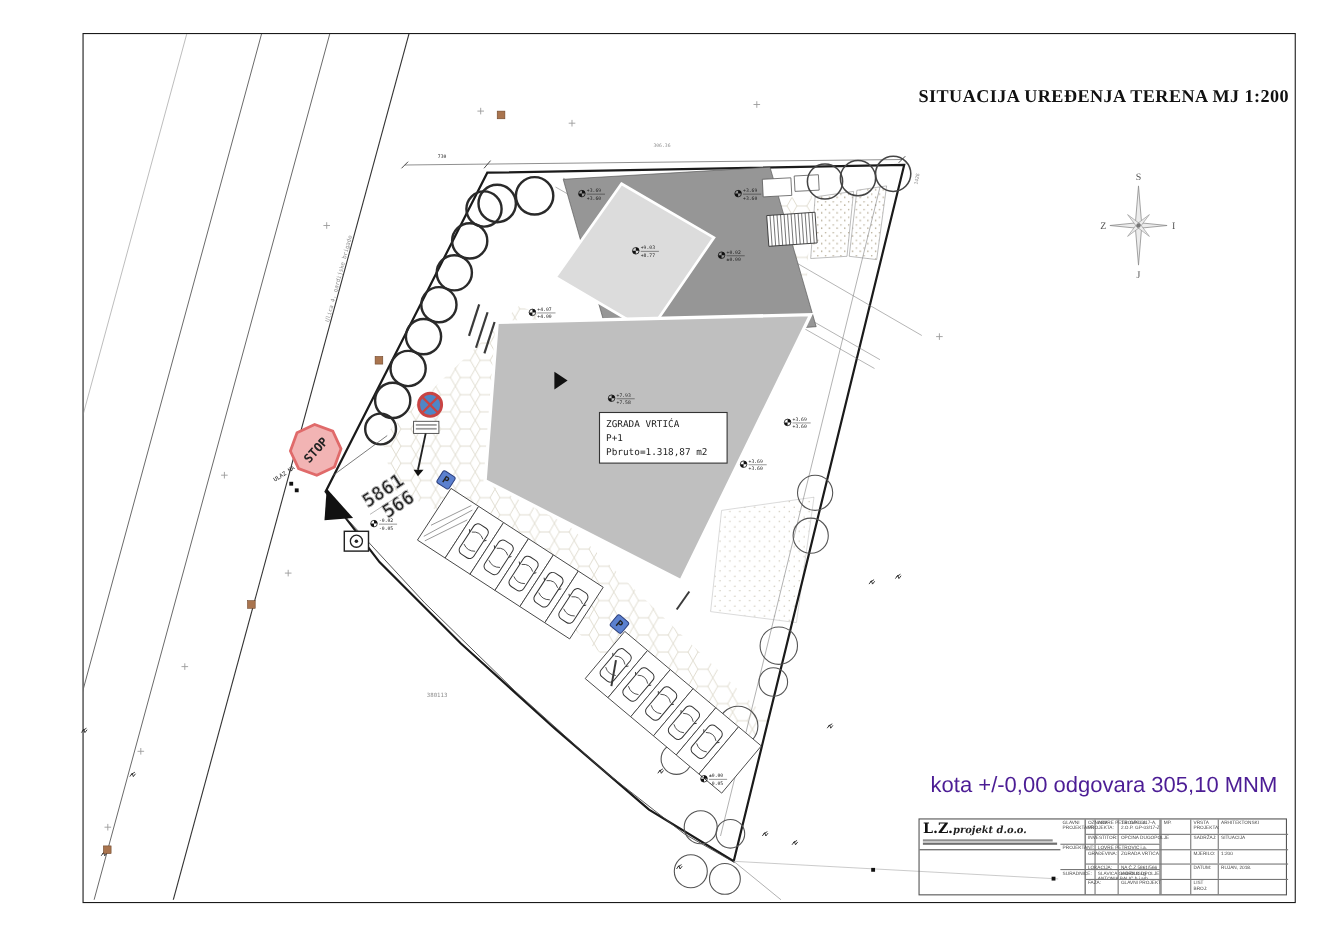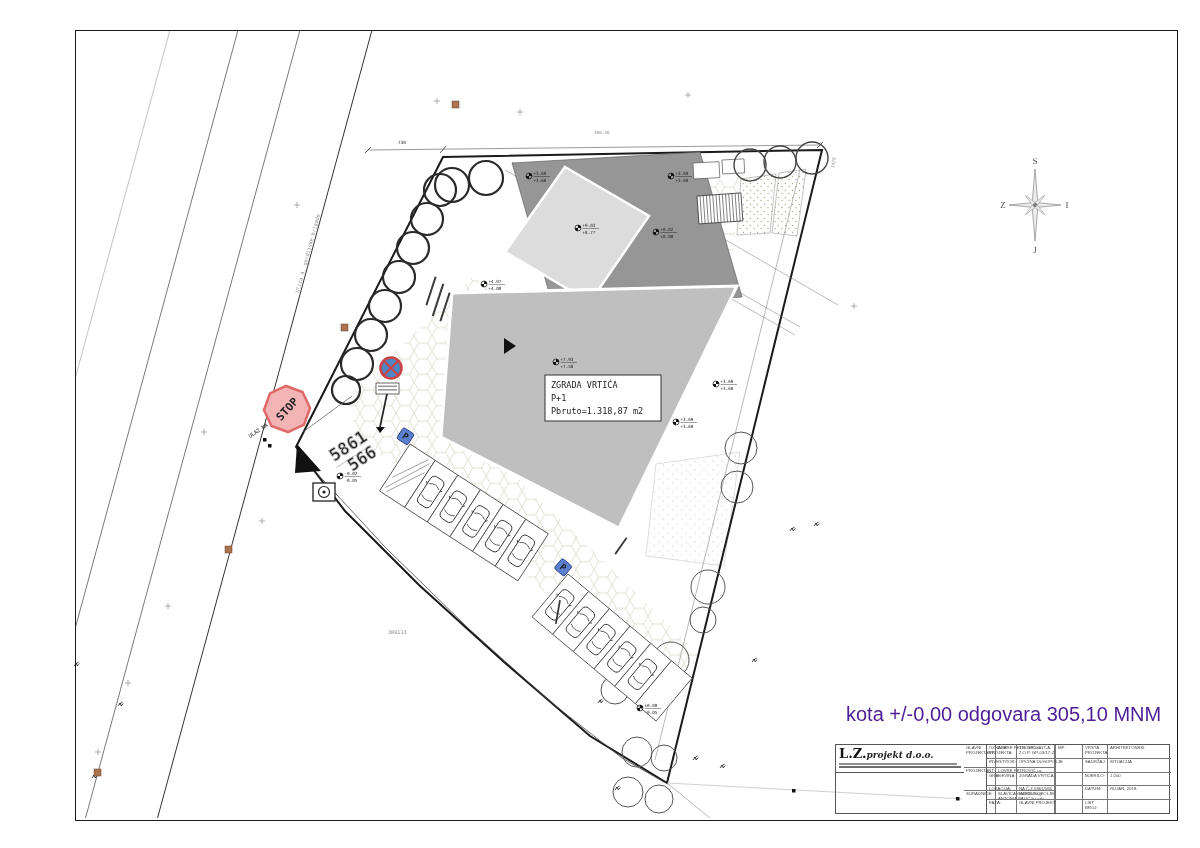--- a/index.html
+++ b/index.html
@@ -376,20 +376,21 @@
         <polygon points="-14,0 0,2 14,0 0,-2" fill="#ececec" stroke="#999" stroke-width="0.6"></polygon>
       </g>
       <circle cx="0" cy="0" r="2" fill="#777"></circle>
       <text class="compass-letter" x="0" y="-41" text-anchor="middle">S</text>
       <text class="compass-letter" x="0" y="48" text-anchor="middle">J</text>
       <text class="compass-letter" x="-32" y="3" text-anchor="middle">Z</text>
       <text class="compass-letter" x="32" y="3" text-anchor="middle">I</text>
     </g>
   </svg>
 
+  <div class="title">SITUACIJA UREĐENJA TERENA  MJ 1:200</div>
   <div class="note">kota +/-0,00 odgovara 305,10 MNM</div>
 
   <div class="tb">
     <div class="tb-left">
       <div class="tb-logo">
         <span class="logo-lz">L.Z.</span><span class="logo-script">projekt d.o.o.</span>
         <div class="fineline"></div>
         <div class="fineline d"></div>
       </div>
       <div style="flex:1;display:flex;">

